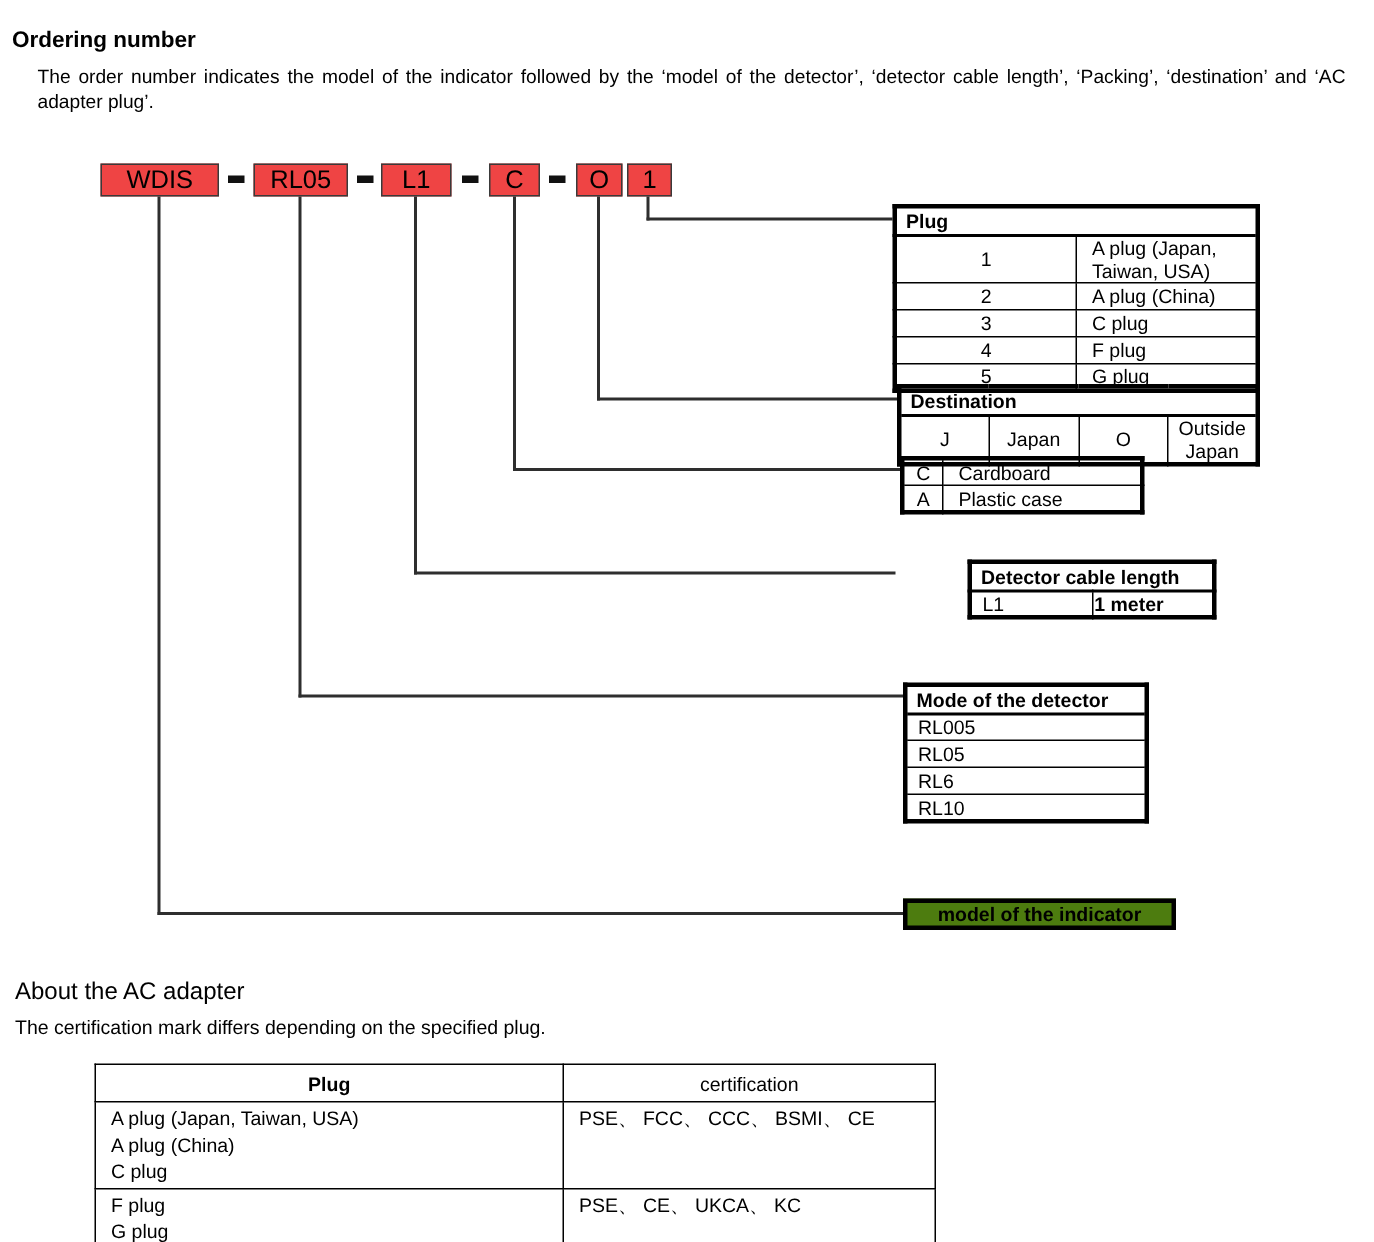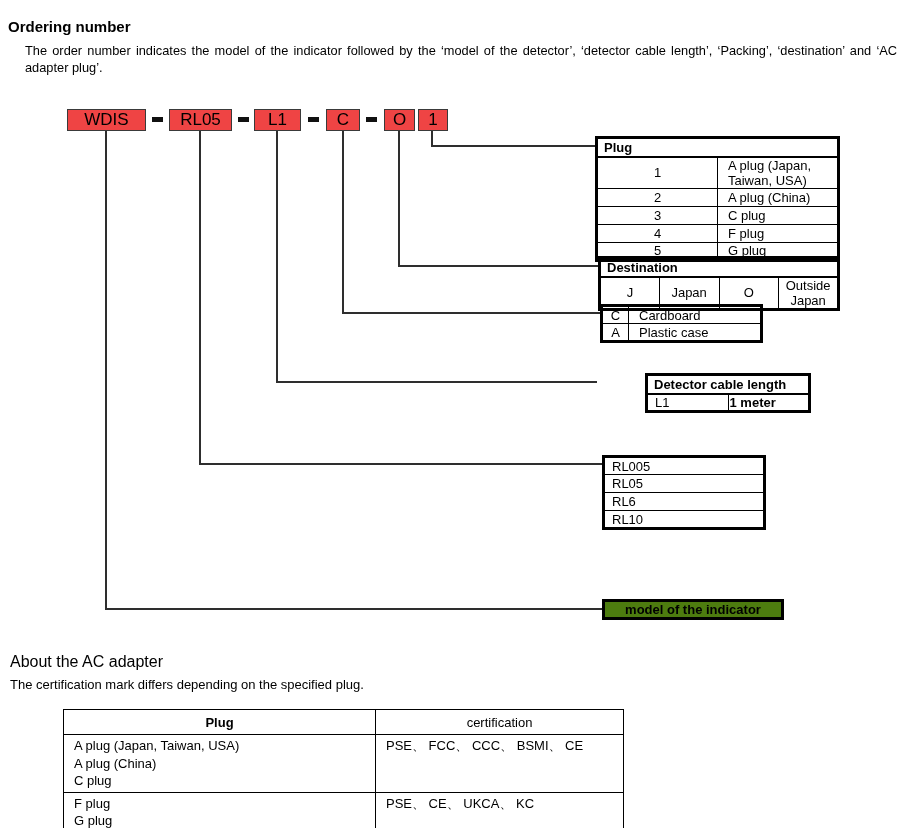--- a/index.html
+++ b/index.html
@@ -150,20 +150,23 @@
         </tr>
     <tr>
       <td class="codecell" style="width:46px;">L1</td>
       <td style="padding-left:1px;font-weight:bold;">1 meter</td>
         </tr>
   </tbody>
     </table>
 
   <table class="dtable thick" style="left:602px;top:455px;width:164px;">
     <tbody>
+        <tr>
+          <th>Mode of the detector</th>
+        </tr>
     <tr>
           <td class="codecell">RL005</td>
         </tr>
     <tr>
           <td class="codecell">RL05</td>
         </tr>
     <tr>
           <td class="codecell">RL6</td>
         </tr>
     <tr>

